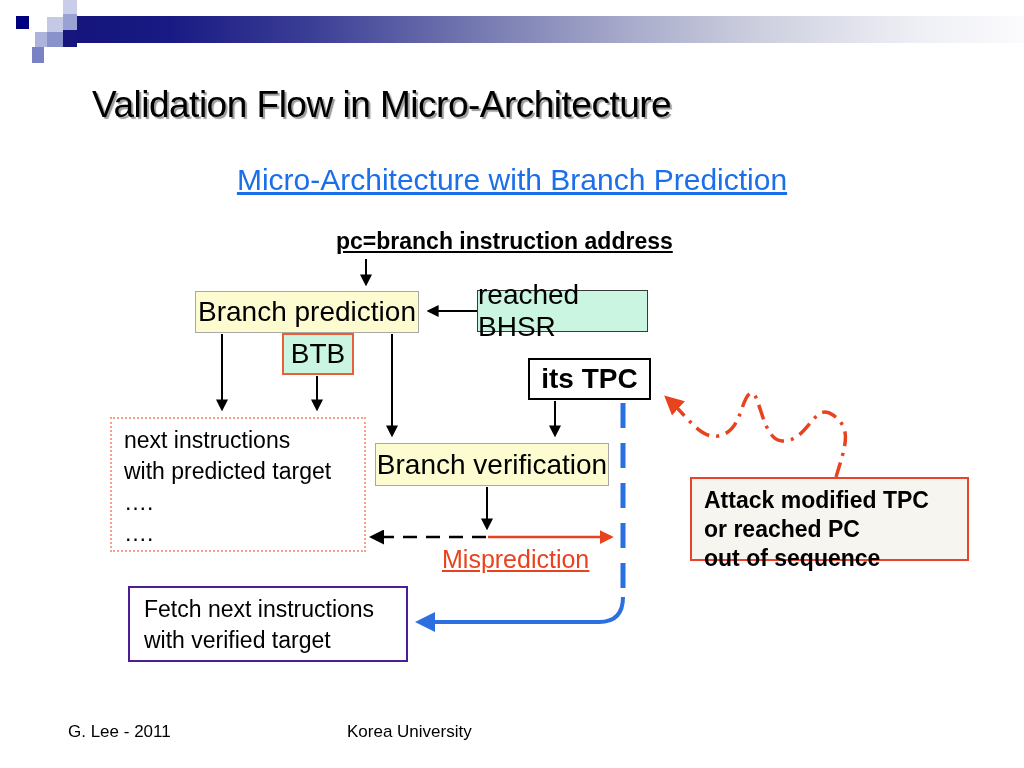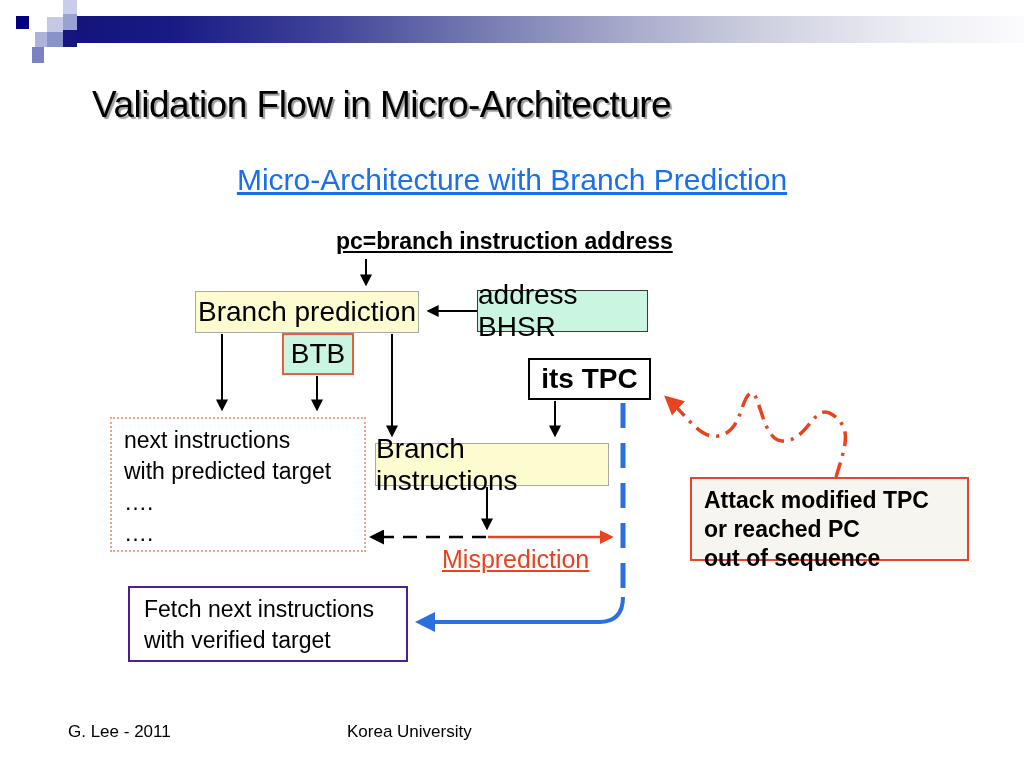--- a/index.html
+++ b/index.html
@@ -83,36 +83,36 @@
   <div class="sq sq8"></div>
 
   <div class="title">Validation Flow in Micro-Architecture</div>
   <div class="subtitle">Micro-Architecture with Branch Prediction</div>
   <div class="pclabel">pc=branch instruction address</div>
 
   <div class="box bp">
     <span>Branch prediction</span>
   </div>
   <div class="box bhsr">
-    <span>address BHSR</span>
+    <span>reached BHSR</span>
   </div>
   <div class="box btb">
     <span>BTB</span>
   </div>
   <div class="box tpc">
     <span>its TPC</span>
   </div>
   <div class="box block ni">
     <div>next instructions</div>
     <div>with predicted target</div>
     <div>….</div>
     <div>….</div>
   </div>
   <div class="box bv">
-    <span>Branch instructions</span>
+    <span>Branch verification</span>
   </div>
   <div class="box block atk">
     <div>Attack modified TPC</div>
     <div>or reached PC</div>
     <div>out of sequence</div>
   </div>
   <div class="box block ftch">
     <div>Fetch next instructions</div>
     <div>with verified target</div>
   </div>

